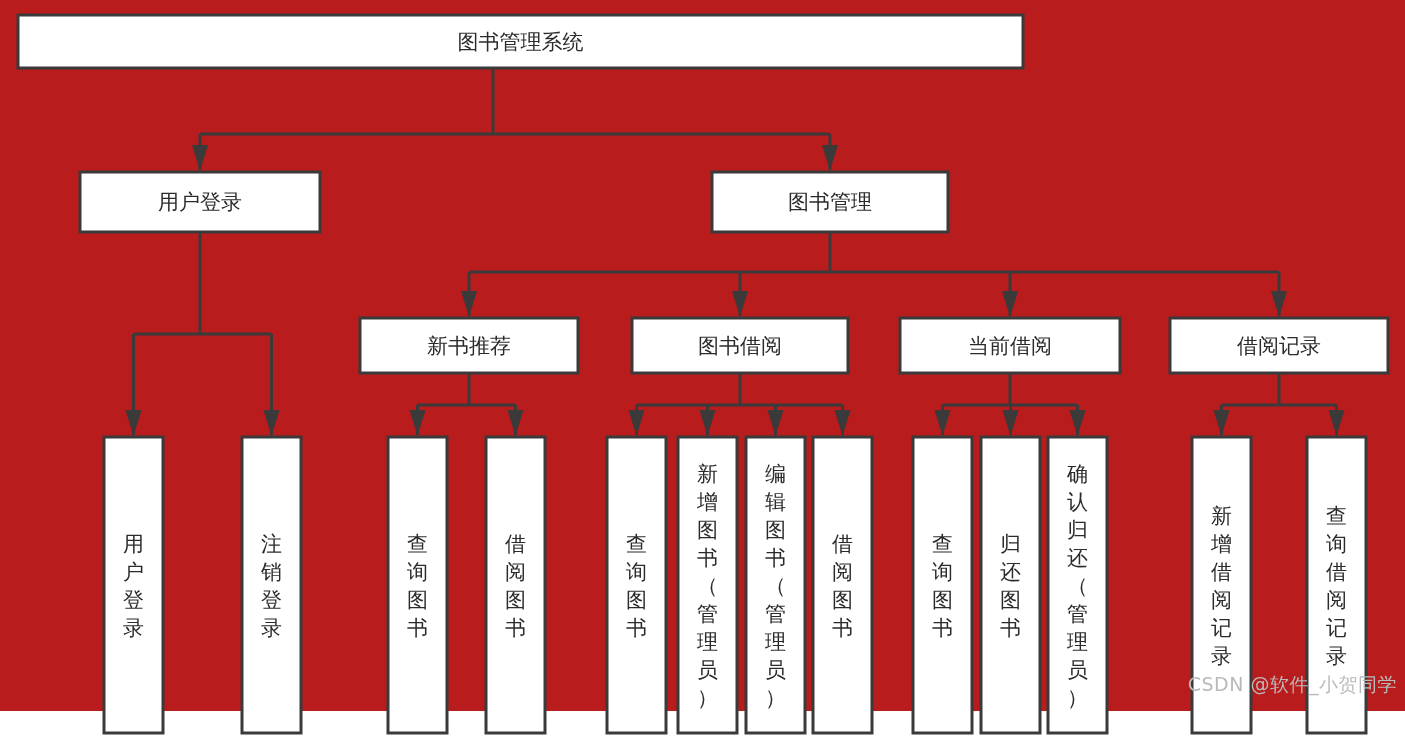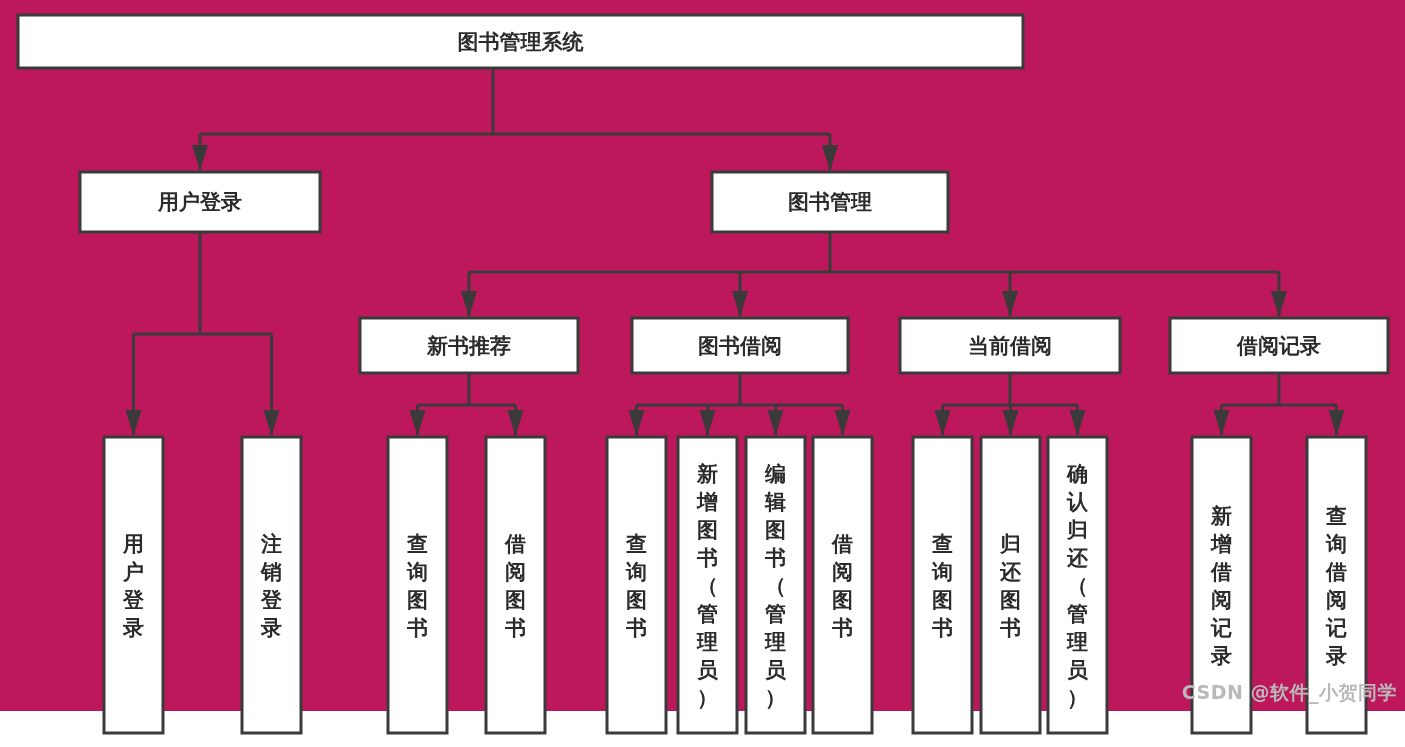--- a/index.html
+++ b/index.html
@@ -1,34 +1,34 @@
 <!DOCTYPE html>
 <html><head>
 <meta charset="utf-8">
 <style>
   html,body{margin:0;padding:0;background:#ffffff;}
   body{
     width:1405px;height:747px;overflow:hidden;
     font-family:"DejaVu Sans","Liberation Sans",sans-serif;
   }
-  #stage{position:relative;width:1405px;height:711px;background:#be185d;font-weight:bold;}
+  #stage{position:relative;width:1405px;height:711px;background:#b91c1c;}
   svg#diagram{position:absolute;left:0;top:0;width:1405px;height:747px;}
   .box-rect{fill:#ffffff;stroke:#3a3a3a;stroke-width:3;}
   .conn{stroke:#3a3a3a;stroke-width:3;fill:none;stroke-linecap:butt;}
   .arrowhead{fill:#3a3a3a;stroke:none;}
   .box-label-h{
     font-family:"DejaVu Sans","Liberation Sans",sans-serif;
     font-size:21px;fill:#2b2b2b;text-anchor:middle;dominant-baseline:middle;
   }
   .box-label-v{
     font-family:"DejaVu Sans","Liberation Sans",sans-serif;
     font-size:21px;fill:#2b2b2b;
   }
   .watermark{
-    position:absolute;right:8px;bottom:5px;
+    position:absolute;right:8px;bottom:13px;
     font-family:"DejaVu Sans","Liberation Sans",sans-serif;
     font-size:19px;color:#b9b9b9;white-space:nowrap;letter-spacing:.5px;
   }
 </style>
 </head>
 <body>
 
 <div id="stage">
   <svg id="diagram" viewBox="0 0 1405 747">
     <g id="connectors">

